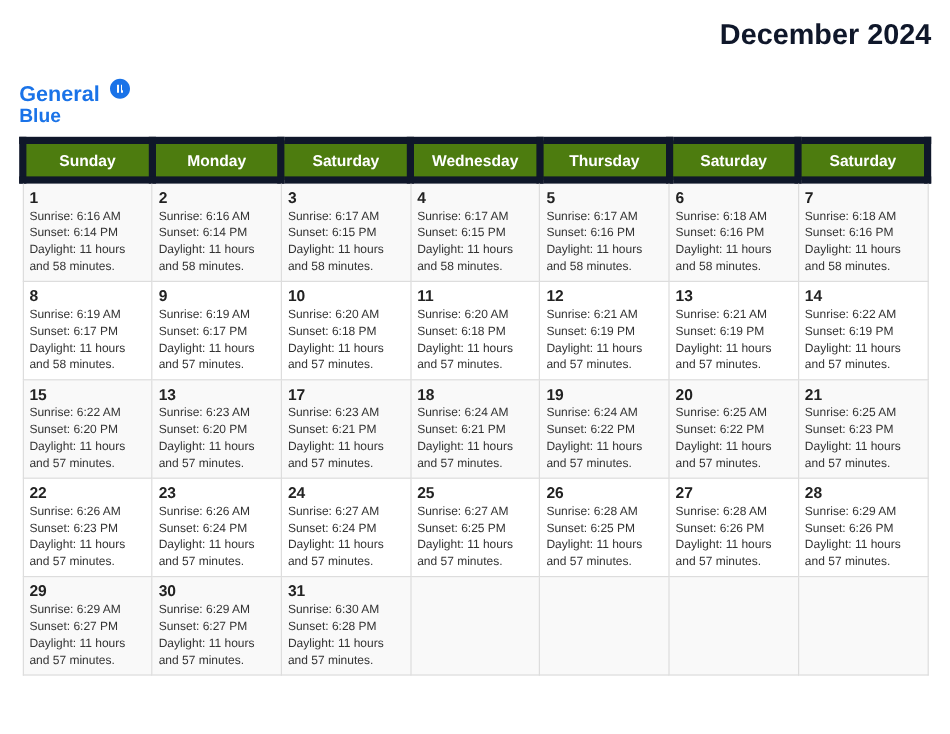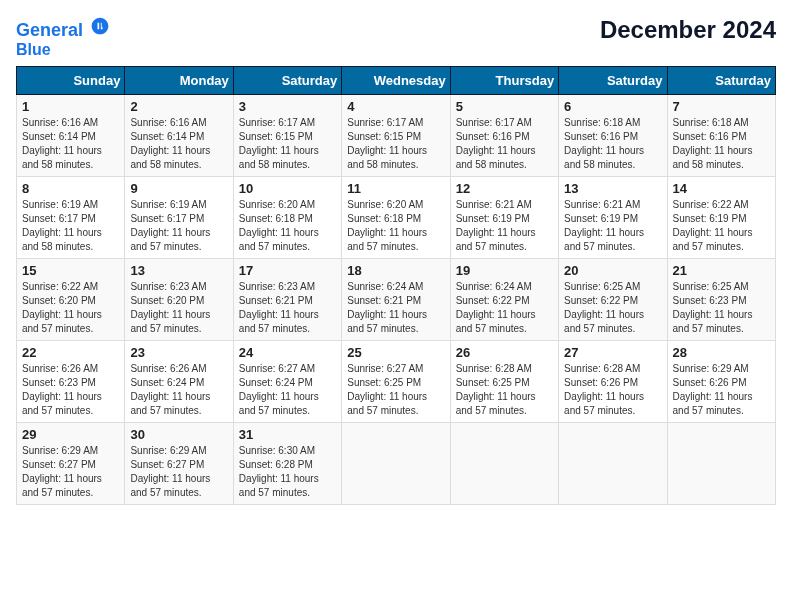--- a/index.html
+++ b/index.html
@@ -12,20 +12,21 @@
     }
     .header {
       display: flex;
       justify-content: space-between;
       align-items: flex-start;
       margin-bottom: 8px;
     }
     .logo {
       display: flex;
       align-items: center;
+      margin-top: 48px;
     }
     .logo-text {
       font-size: 18px;
       font-weight: bold;
       color: #333;
       line-height: 1.1;
     }
     .logo-text span {
       color: #1a73e8;
     }
@@ -45,27 +46,27 @@
     .subtitle {
       font-size: 14px;
       color: #555;
     }
     table {
       width: 100%;
       border-collapse: collapse;
       font-size: 11px;
     }
     thead th {
-      background-color: #0369a1;
+      background-color: #4d7c0f;
       color: #fff;
       padding: 6px 4px;
       font-size: 13px;
       font-weight: bold;
-      text-align: right;
-      border: 1px solid #0f172a;
+      text-align: center;
+      border: 6px solid #0f172a;
     }
     tbody td {
       border: 1px solid #ddd;
       vertical-align: top;
       padding: 4px 5px;
       height: 80px;
       width: calc(100% / 7);
     }
     tbody tr:nth-child(odd) td {
       background-color: #f9f9f9;

